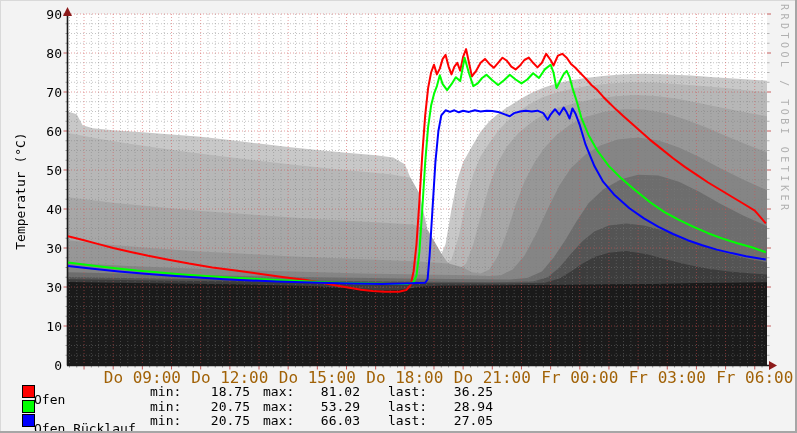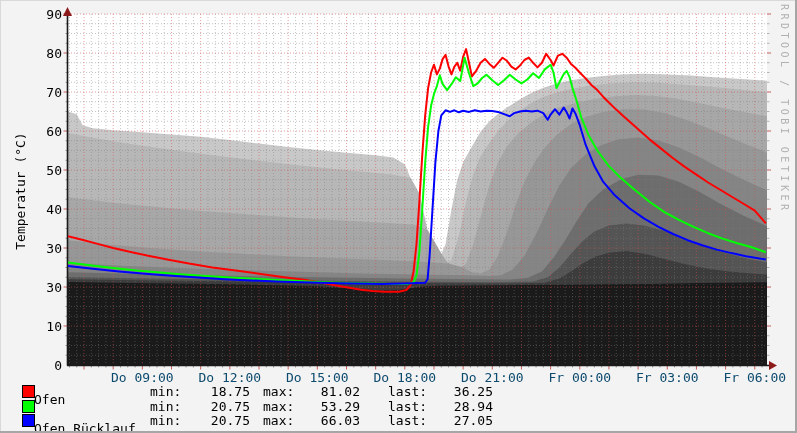--- a/index.html
+++ b/index.html
@@ -26,21 +26,21 @@
     transform:rotate(90deg);
     font-size:10px;letter-spacing:3.5px;color:#b0b0b0;text-align:left;
     white-space:nowrap;
   }
   .ytick{
     position:absolute;left:0;width:62px;height:13px;
     font-size:13px;color:#000000;text-align:right;line-height:13px;
   }
   .xtick{
     position:absolute;top:371px;height:13px;
-    font-size:13px;color:#0c4a6e;line-height:13px;white-space:nowrap;
+    font-size:16px;color:#a16207;line-height:13px;white-space:nowrap;
     transform:translateX(-50%);
   }
   .lrow{position:absolute;left:0;width:797px;height:14px;font-size:13px;line-height:13px;color:#000;}
   .lrow .sw{position:absolute;left:22px;top:0px;width:11px;height:11px;border:1px solid #000;}
   .lrow .nm{position:absolute;left:34px;top:8px;width:112px;}
   .lrow .lmin{position:absolute;left:150px;top:0;width:34px;}
   .lrow .vmin{position:absolute;left:180px;top:0;width:70px;text-align:right;}
   .lrow .lmax{position:absolute;left:263px;top:0;width:34px;}
   .lrow .vmax{position:absolute;left:292px;top:0;width:68px;text-align:right;}
   .lrow .llast{position:absolute;left:388px;top:0;width:42px;}

